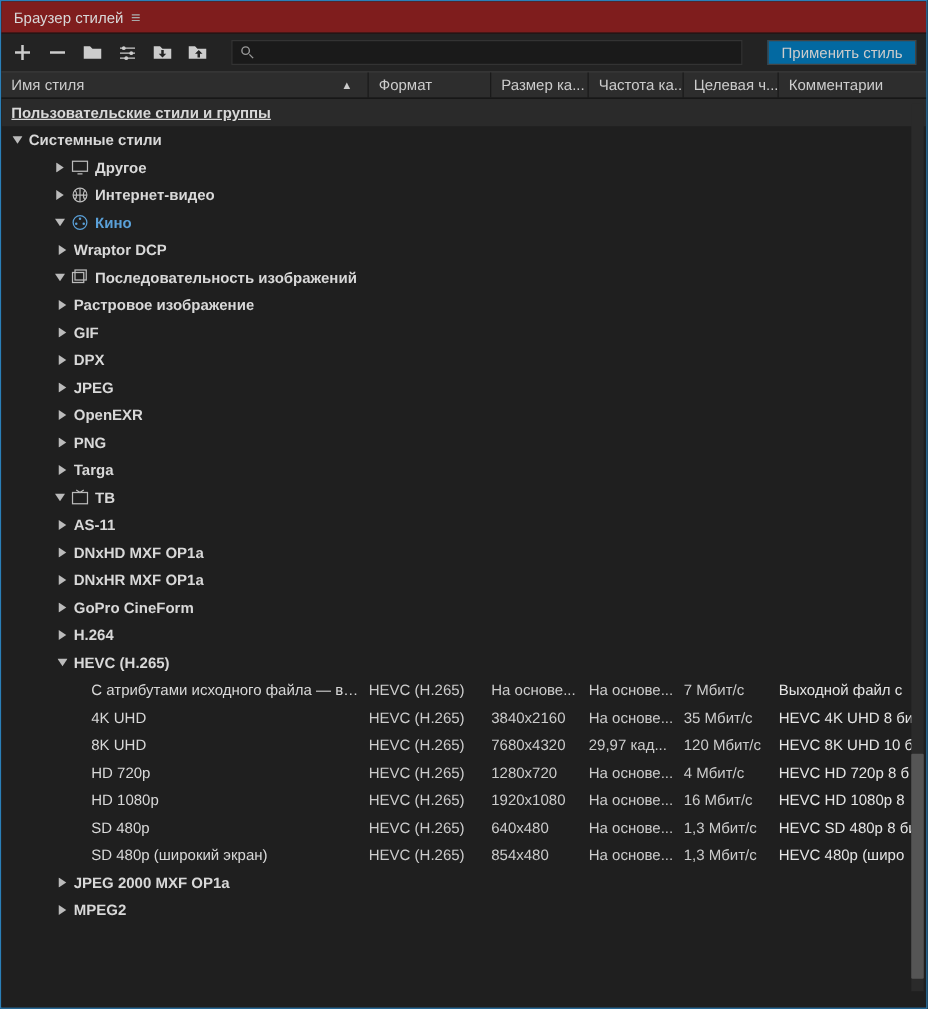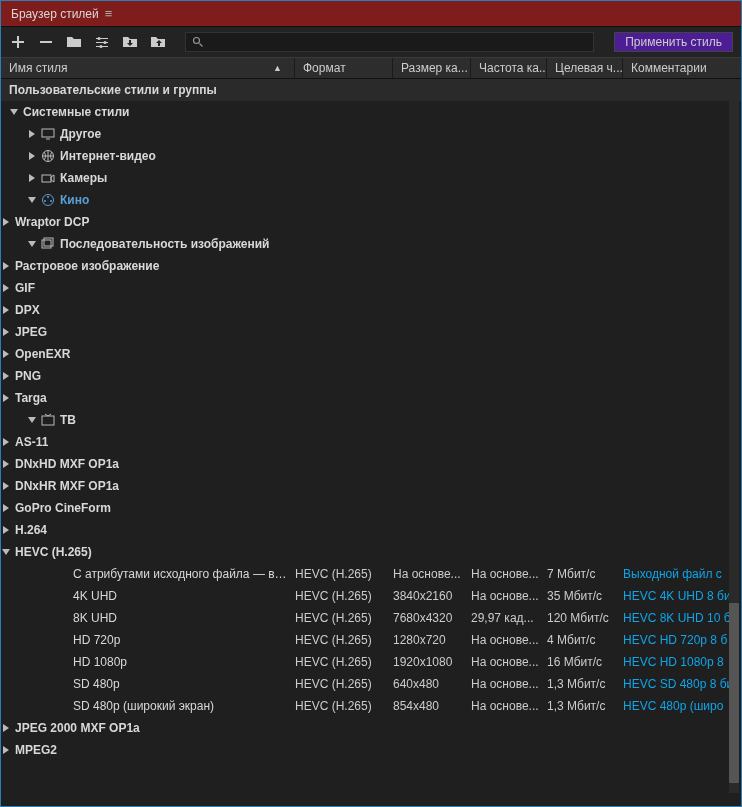--- a/index.html
+++ b/index.html
@@ -49,21 +49,21 @@
     padding: 0 6px;
     margin-left: 8px;
   }
   .search-wrap svg { width: 12px; height: 12px; fill: #999; }
   .search-input {
     flex: 1; background: transparent; border: none; outline: none;
     color: #ccc; font-size: 12px; margin-left: 4px;
   }
   .apply-btn {
     margin-left: 10px;
-    background: #4c1d95;
+    background: #0369a1;
     color: #ccc;
     border: 1px solid #444;
     padding: 2px 10px;
     height: 20px;
     cursor: pointer;
     font-size: 12px;
   }
   .columns-header {
     display: flex;
     height: 22px;
@@ -105,44 +105,44 @@
     width: 294px;
     display: flex;
     align-items: center;
     overflow: hidden;
     padding-right: 6px;
   }
   .cell-format { width: 98px; color: #ccc; overflow: hidden; text-overflow: ellipsis; padding-right: 6px;}
   .cell-fsize { width: 78px; color: #ccc; overflow: hidden; text-overflow: ellipsis; padding-right: 6px;}
   .cell-fps { width: 76px; color: #ccc; overflow: hidden; text-overflow: ellipsis; padding-right: 6px;}
   .cell-rate { width: 76px; color: #ccc; overflow: hidden; text-overflow: ellipsis; padding-right: 6px;}
-  .cell-comment { flex: 1; color: #0ea5e9; overflow: hidden; text-overflow: ellipsis; padding-right: 6px;}
+  .cell-comment { flex: 1; color: #e5e5e5; overflow: hidden; text-overflow: ellipsis; padding-right: 6px;}
   .arrow {
     width: 10px; height: 10px;
     margin-right: 4px;
     flex-shrink: 0;
     display: inline-flex; align-items: center; justify-content: center;
   }
   .arrow svg { width: 8px; height: 8px; fill: #bbb; }
   .arrow.expanded svg { transform: rotate(90deg); }
   .node-icon {
     width: 14px; height: 14px;
     margin-right: 5px;
     flex-shrink: 0;
     display: inline-flex; align-items: center; justify-content: center;
   }
   .node-icon svg { width: 14px; height: 14px; fill: #bbb; }
   .label { overflow: hidden; text-overflow: ellipsis; }
   .bold { font-weight: 600; color: #d8d8d8; }
   .highlight { color: #5aa0d8; }
   .ind0 { padding-left: 8px; }
-  .ind1 { padding-left: 26px; }
-  .ind2 { }
+  .ind1 { padding-left: 42px; }
+  .ind2 { padding-left: 44px; }
   .preset-pad { padding-left: 72px; }
-  .group-header { background: #2a2a2a; }
+  .group-header { background: #2a2a2a; text-decoration: underline; }
   .scrollbar {
     position: absolute;
     right: 2px;
     top: 82px;
     width: 10px;
     height: 710px;
     background: #2a2a2a;
   }
   .scroll-thumb {
     position: absolute;
@@ -265,36 +265,20 @@
         <span class="node-icon">
           <svg viewBox="0 0 14 14">
             <circle cx="7" cy="7" r="5.5" fill="none" stroke="#bbb"></circle>
             <path d="M1.5 7h11M7 1.5v11M3 3c2 3 2 5 0 8M11 3c-2 3-2 5 0 8" stroke="#bbb" fill="none"></path>
           </svg>
         </span>
         <span class="label bold">Интернет-видео</span>
       </div>
   </div>
 
-  <div class="row">
-    <div class="cell-name ind1">
-        <span class="arrow">
-          <svg viewBox="0 0 8 8">
-            <path d="M1 0l6 4-6 4z"></path>
-          </svg>
-        </span>
-        <span class="node-icon">
-          <svg viewBox="0 0 14 14">
-            <rect x="1" y="4" width="9" height="7" fill="none" stroke="#bbb"></rect>
-            <path d="M10 6l3-2v7l-3-2z" fill="none" stroke="#bbb"></path>
-          </svg>
-        </span>
-        <span class="label bold">Камеры</span>
-      </div>
-  </div>
 
   <div class="row">
     <div class="cell-name ind1">
         <span class="arrow expanded">
           <svg viewBox="0 0 8 8">
             <path d="M1 0l6 4-6 4z"></path>
           </svg>
         </span>
         <span class="node-icon">
           <svg viewBox="0 0 14 14">

